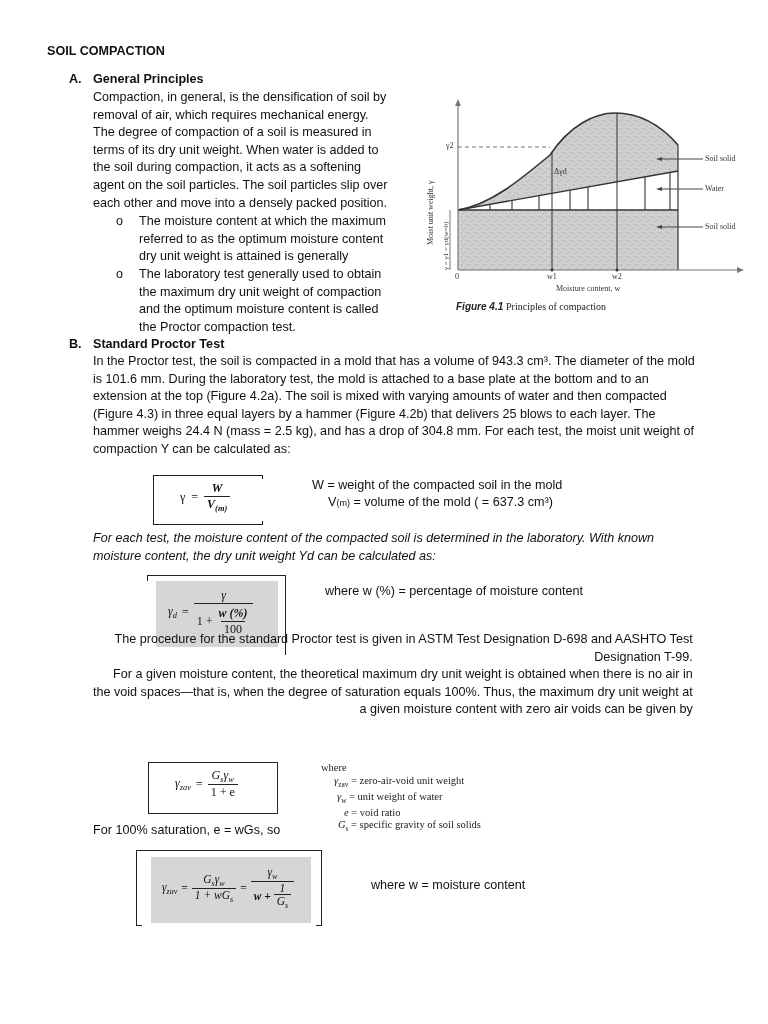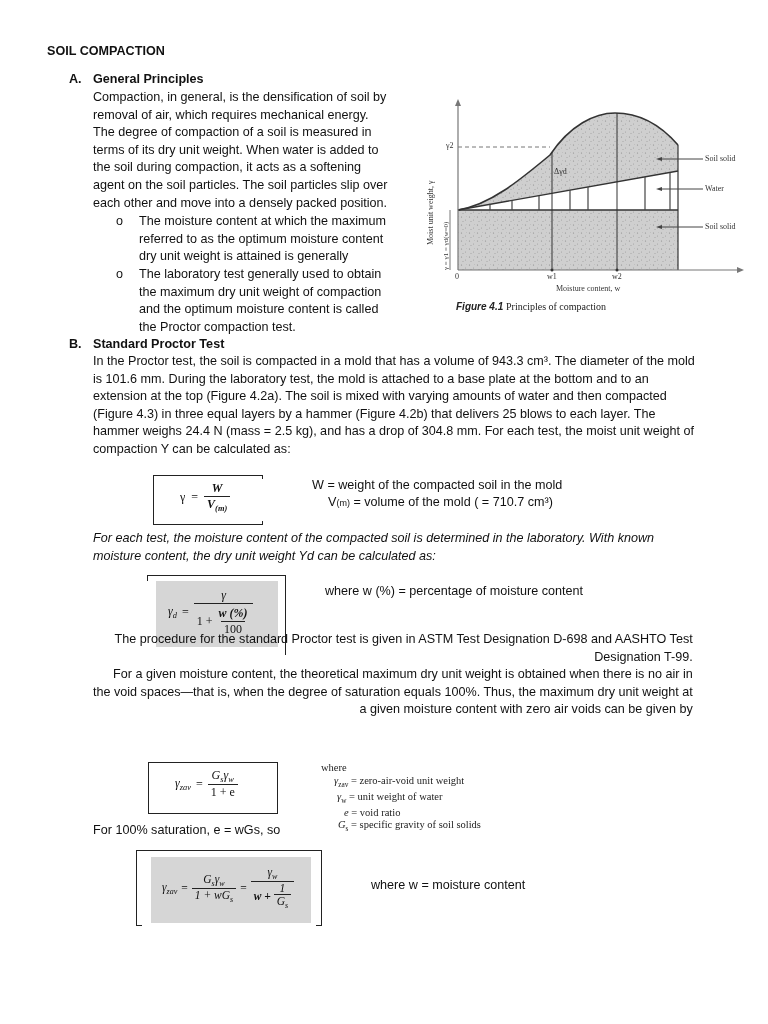--- a/index.html
+++ b/index.html
@@ -142,21 +142,21 @@
 <div class="abs serif" style="left:180px; top:481px; font-size:12px; display:flex; align-items:center;">
   <span>γ</span>
   <span style="margin:0 6px;">=</span>
   <span class="frac">
     <span class="num" style="font-weight:bold; font-style:italic;">W</span>
     <span class="den" style="font-weight:bold; font-style:italic;"><span>V</span><sub>(m)</sub></span>
   </span>
 </div>
 <div class="abs t" style="left:312px; top:477px;">W = weight of the compacted soil in the mold</div>
 <div class="abs t" style="left:328px; top:494px;">
-  <span>V</span><span style="font-size:9px;">(m)</span><span> = volume of the mold ( = 710.7 cm³)</span>
+  <span>V</span><span style="font-size:9px;">(m)</span><span> = volume of the mold ( = 637.3 cm³)</span>
 </div>
 
 <div class="abs t" style="left:93px; top:530px;font-style:italic;">
   <span class="line">For each test, the moisture content of the compacted soil is determined in the laboratory. With known</span>
   <span class="line">moisture content, the dry unit weight Yd can be calculated as:</span>
 </div>
 
 <div class="eqbox" style="left:147px; top:575px; width:139px; height:80px; border-top:1.3px solid #222; border-right:1.3px solid #222;"></div>
 <div class="abs" style="left:147px; top:575px; width:1px; height:6px; background:#222;"></div>
 <div class="abs gray" style="left:156px; top:581px; width:122px; height:66px;"></div>

